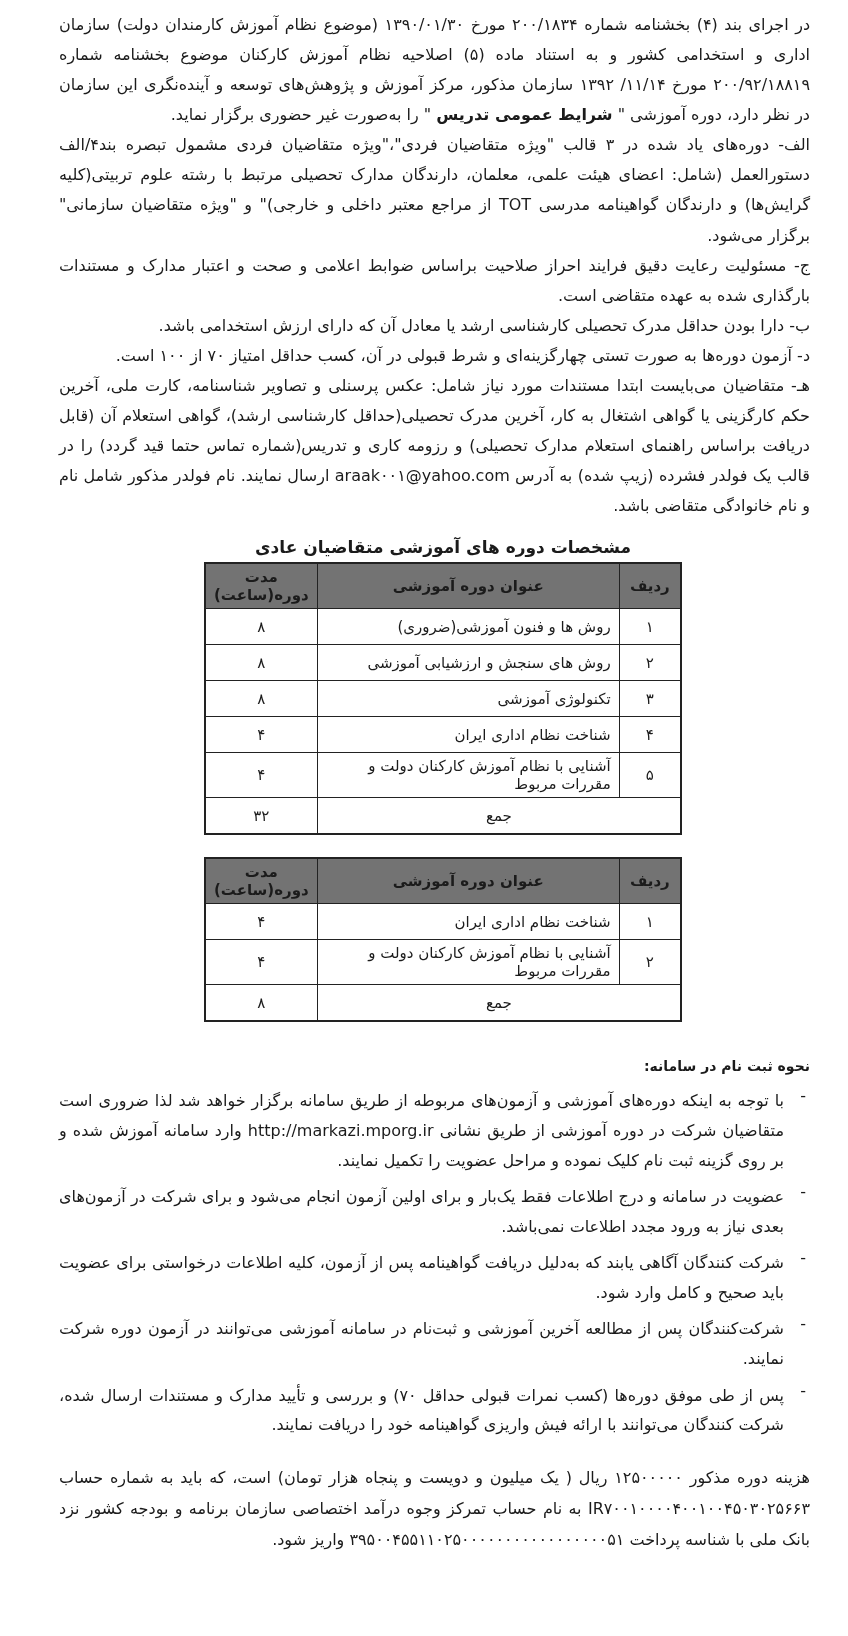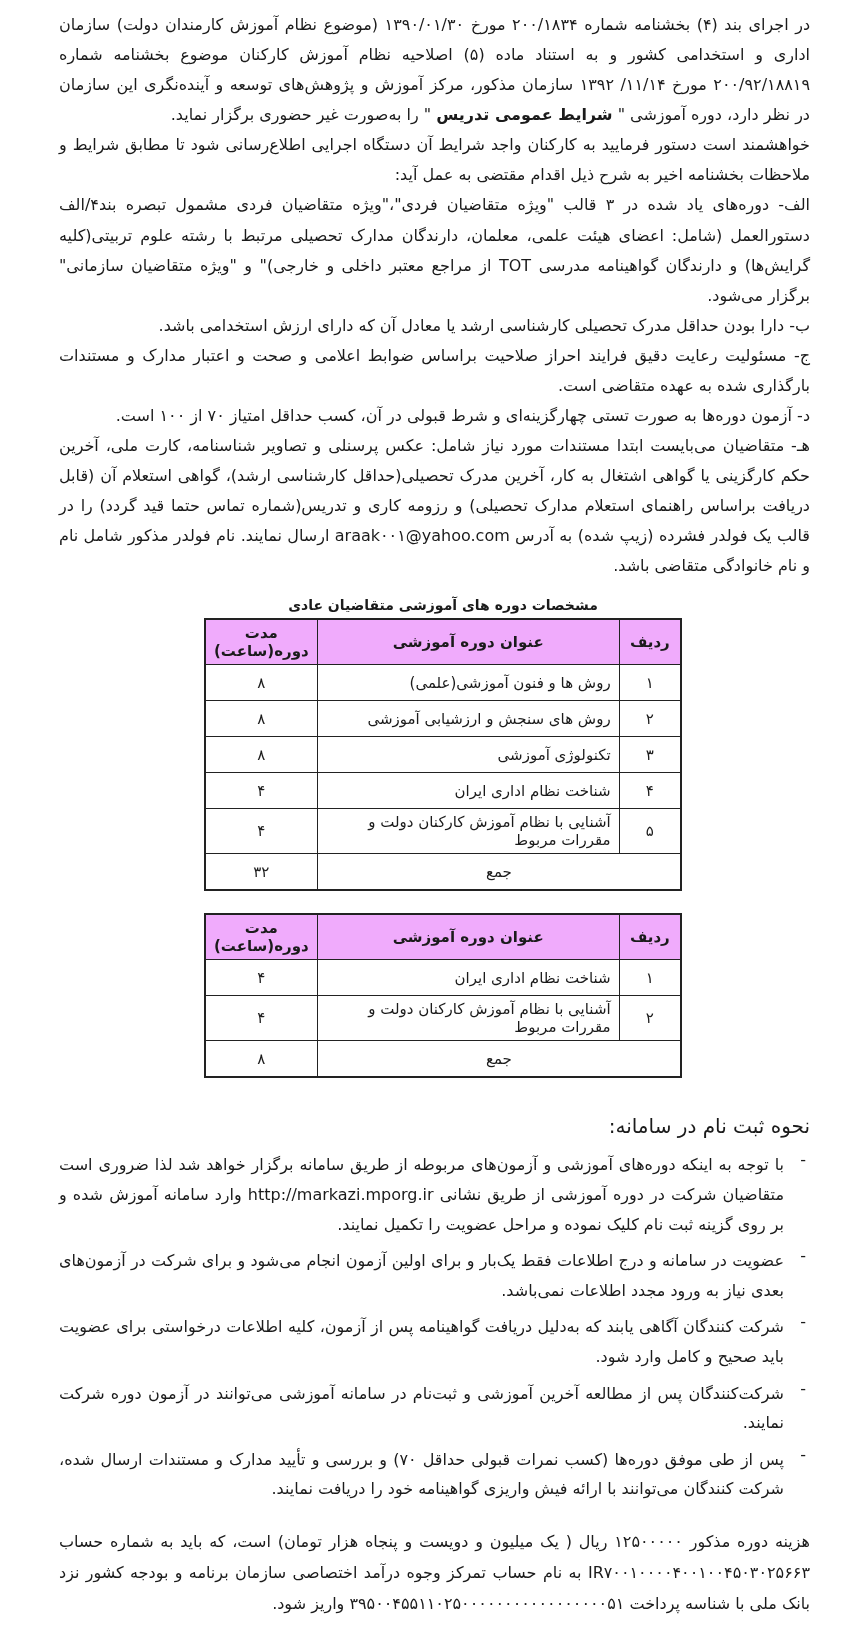--- a/index.html
+++ b/index.html
@@ -12,77 +12,76 @@
     background:#ffffff;
     overflow:hidden;
   }
   p.body {
     margin:0; text-align:justify; line-height:1.88;
   }
   .bold { font-weight:bold; }
   
   .tblwrap { width:478px; margin:16px 128px 22px auto; }
   .tbl-title {
-    text-align:center; font-weight:bold; font-size:14px;
+    text-align:center; font-weight:bold; font-size:17px;
     margin:0 0 5px 0;
   }
   table.course-table {
     border-collapse:collapse; width:100%;
     font-size:15px; color:#1b1b1b;
     border:2px solid #222;
   }
   table.course-table th, table.course-table td {
     border:1px solid #222; padding:4px 8px;
     text-align:center; height:27px;
   }
-  table.course-table th { background:#f0abfc; font-weight:bold; }
+  table.course-table th { background:#737373; font-weight:bold; }
   table.course-table td.course { text-align:right; }
   table.course-table col.c-row   { width:62px; }
   table.course-table col.c-title { width:308px; }
   table.course-table col.c-dur   { width:108px; }
   
-  .sec-head { font-weight:normal; margin:36px 0 12px 0; font-size:20px; }
+  .sec-head { font-weight:bold; margin:36px 0 12px 0; font-size:14px; }
   .blist { margin:0; }
   .bullet { display:flex; margin:7px 0; }
   .dash { flex:0 0 auto; width:26px; padding-right:4px; box-sizing:border-box; }
   .btext { flex:1; text-align:justify; line-height:1.85; }
   p.payment { margin:22px 0 0 0; text-align:justify; line-height:1.95; }
 </style>
 </head>
 <body>
 
 <div class="page">
 
   <p class="body"><span>در اجرای بند (۴) بخشنامه شماره ۲۰۰/۱۸۳۴ مورخ ۱۳۹۰/۰۱/۳۰ (موضوع نظام آموزش کارمندان دولت) سازمان اداری و استخدامی کشور و به استناد ماده (۵) اصلاحیه نظام آموزش کارکنان موضوع بخشنامه شماره ۲۰۰/۹۲/۱۸۸۱۹ مورخ ۱۱/۱۴/ ۱۳۹۲ سازمان مذکور، مرکز آموزش و پژوهش‌های توسعه و آینده‌نگری این سازمان در نظر دارد، دوره آموزشی " </span><span class="bold">شرایط عمومی تدریس</span><span> " را به‌صورت غیر حضوری برگزار نماید.</span></p>
 
-  <p class="body">خواهشمند است دستور فرمایید به کارکنان واجد شرایط آن دستگاه اجرایی اطلاع‌رسانی شود تا مطابق شرایط و ملاحظات بخشنامه اخیر به شرح ذیل اقدام مقتضی به عمل آید:</p>
 
   <p class="body">الف- دوره‌های یاد شده در ۳ قالب "ویژه متقاضیان فردی"،"ویژه متقاضیان فردی مشمول تبصره بند۴/الف دستورالعمل (شامل: اعضای هیئت علمی، معلمان، دارندگان مدارک تحصیلی مرتبط با رشته علوم تربیتی(کلیه گرایش‌ها) و دارندگان گواهینامه مدرسی TOT از مراجع معتبر داخلی و خارجی)" و "ویژه متقاضیان سازمانی" برگزار می‌شود.</p>
+  <p class="body">ج- مسئولیت رعایت دقیق فرایند احراز صلاحیت براساس ضوابط اعلامی و صحت و اعتبار مدارک و مستندات بارگذاری شده به عهده متقاضی است.</p>
   <p class="body">ب- دارا بودن حداقل مدرک تحصیلی کارشناسی ارشد یا معادل آن که دارای ارزش استخدامی باشد.</p>
-  <p class="body">ج- مسئولیت رعایت دقیق فرایند احراز صلاحیت براساس ضوابط اعلامی و صحت و اعتبار مدارک و مستندات بارگذاری شده به عهده متقاضی است.</p>
   <p class="body">د- آزمون دوره‌ها به صورت تستی چهارگزینه‌ای و شرط قبولی در آن، کسب حداقل امتیاز ۷۰ از ۱۰۰ است.</p>
   <p class="body">هـ- متقاضیان می‌بایست ابتدا مستندات مورد نیاز شامل: عکس پرسنلی و تصاویر شناسنامه، کارت ملی، آخرین حکم کارگزینی یا گواهی اشتغال به کار، آخرین مدرک تحصیلی(حداقل کارشناسی ارشد)، گواهی استعلام آن (قابل دریافت براساس راهنمای استعلام مدارک تحصیلی) و رزومه کاری و تدریس(شماره تماس حتما قید گردد) را در قالب یک فولدر فشرده (زیپ شده) به آدرس araak۰۰۱@yahoo.com ارسال نمایند. نام فولدر مذکور شامل نام و نام خانوادگی متقاضی باشد.</p>
 
   <div class="tblwrap">
     <div class="tbl-title">مشخصات دوره های آموزشی متقاضیان عادی</div>
     <table class="course-table">
       <colgroup>
           <col class="c-row">
           <col class="c-title">
           <col class="c-dur">
         </colgroup>
       <tbody>
           <tr>
         <th>ردیف</th>
         <th>عنوان دوره آموزشی</th>
         <th>مدت دوره(ساعت)</th>
       </tr>
       <tr>
         <td>۱</td>
-        <td class="course">روش ها و فنون آموزشی(علمی)</td>
+        <td class="course">روش ها و فنون آموزشی(ضروری)</td>
         <td>۸</td>
       </tr>
       <tr>
         <td>۲</td>
         <td class="course">روش های سنجش و ارزشیابی آموزشی</td>
         <td>۸</td>
       </tr>
       <tr>
         <td>۳</td>
         <td class="course">تکنولوژی آموزشی</td>

